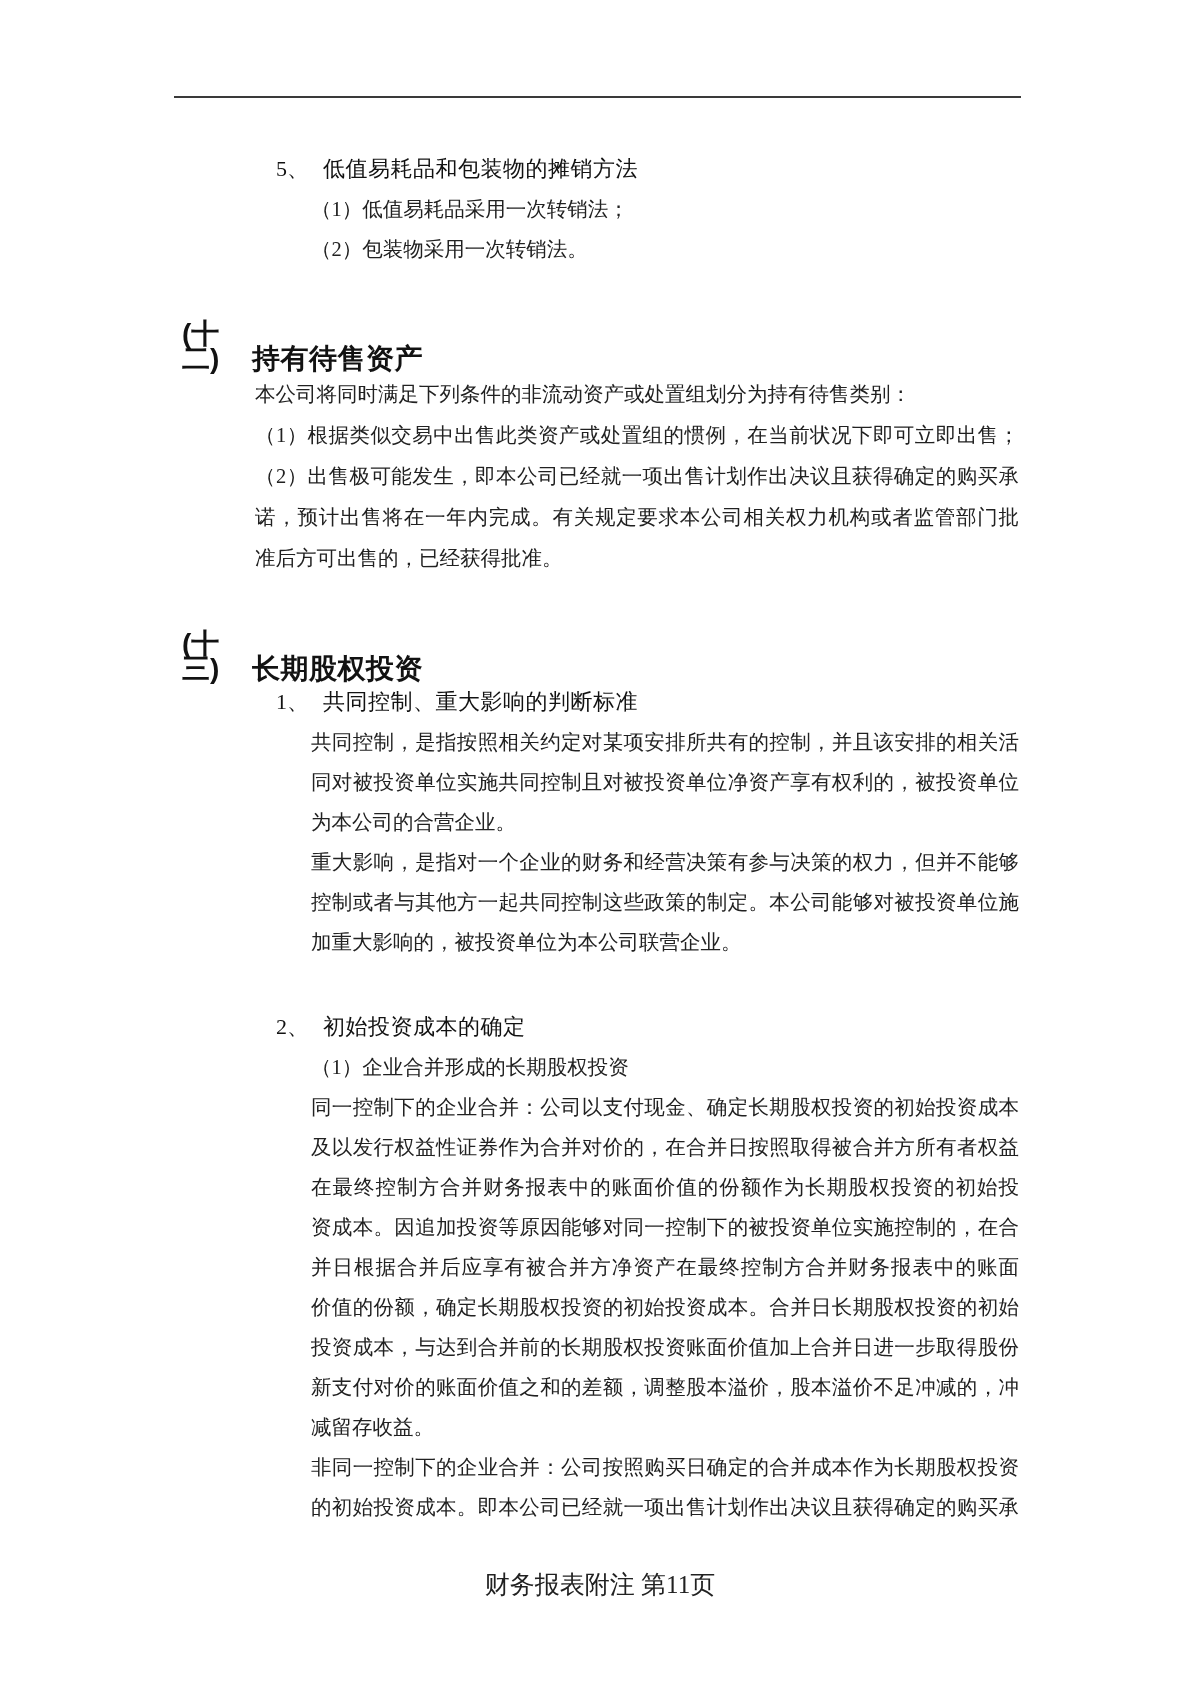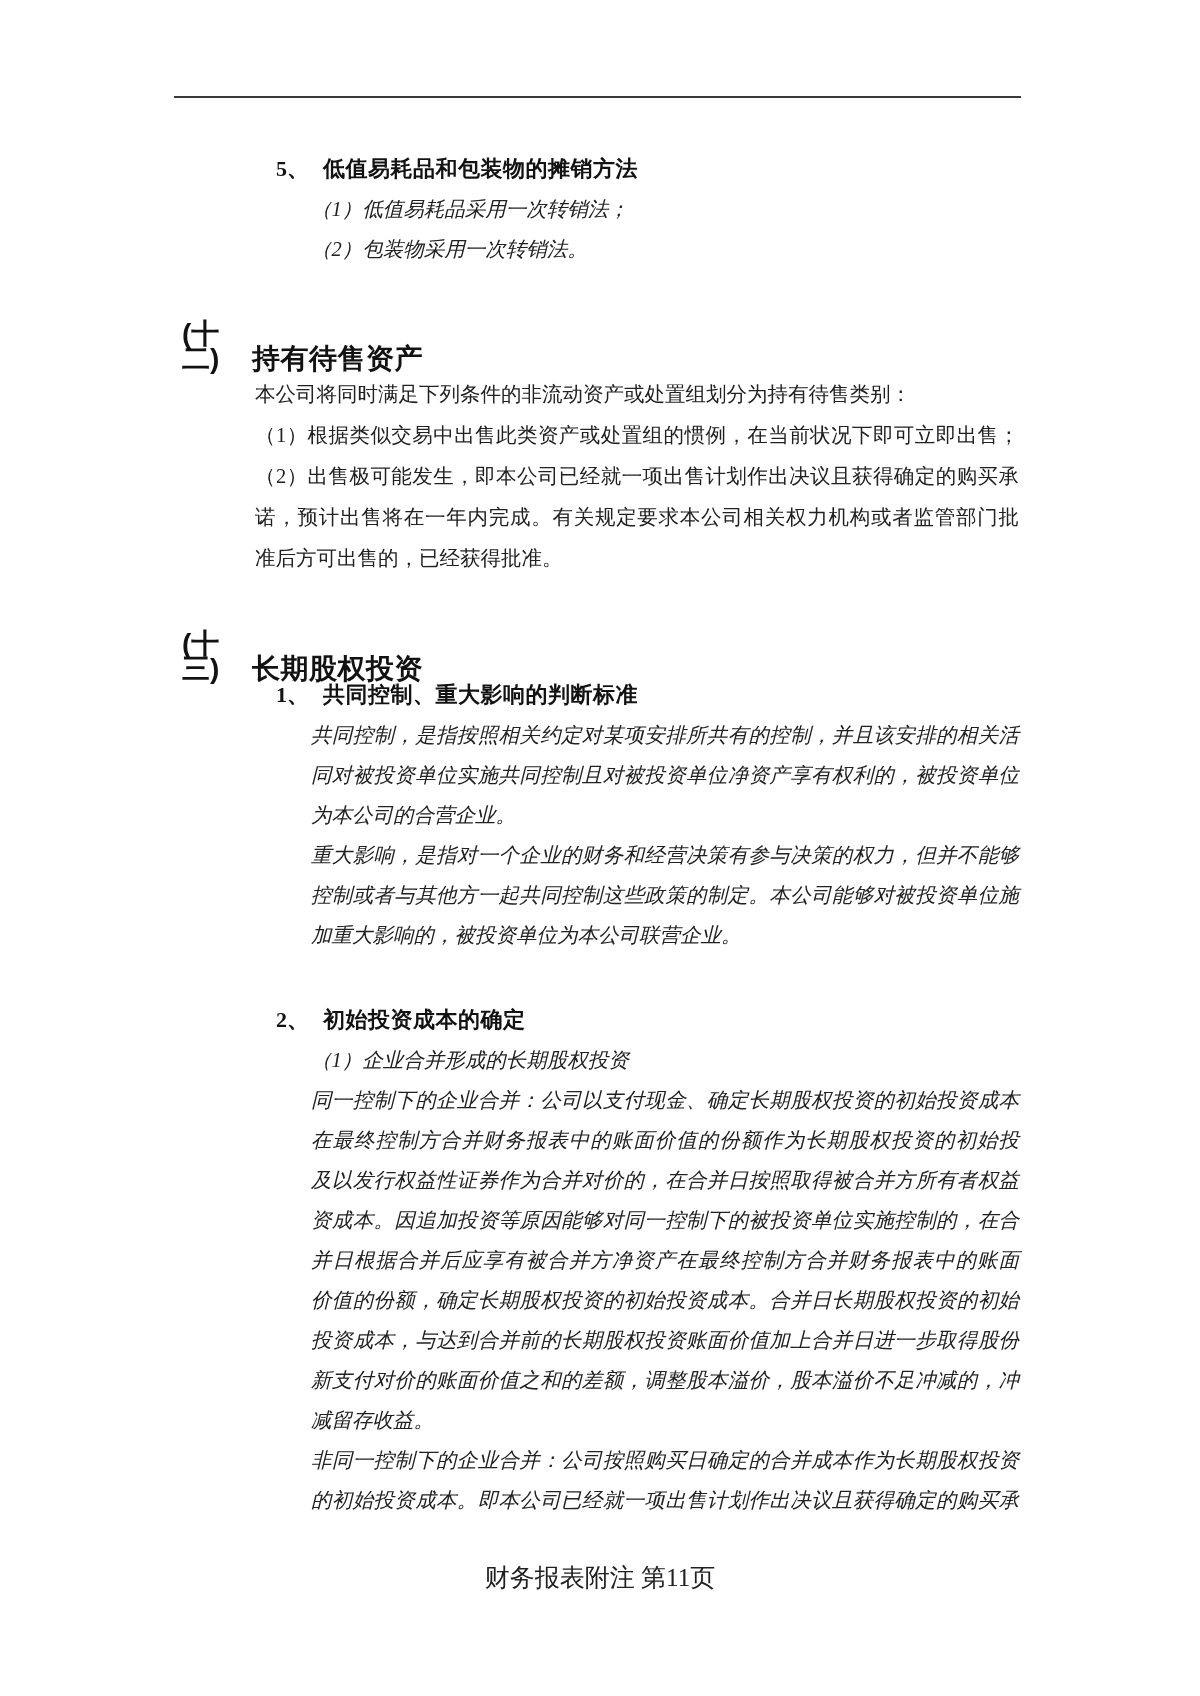--- a/index.html
+++ b/index.html
@@ -14,44 +14,44 @@
   }
   .top-rule{
     position:absolute;left:174px;top:96px;width:847px;height:0;
     border-top:2.5px solid var(--rule,#3a3a3a);
   }
   #doc{padding:98px 0 0 182px;}
   
   .nh{
     margin:52px 0 8px 94px;
     font-family:"Liberation Sans","DejaVu Sans",sans-serif;
-    font-weight:700;font-size:22px;line-height:25px;
+    font-weight:400;font-size:22px;line-height:25px;
     color:var(--hc,#141414);
     letter-spacing:0.5px;
   }
   .nh:first-child{margin-top:58px;}
-  .sh + .nh{margin-top:1px;}
+  .sh + .nh{margin-top:8px;}
   .nh .num{
     display:inline-block;width:47px;
     font-family:"Liberation Serif","DejaVu Serif",serif;
     letter-spacing:0;
   }
   
   .sh{
     margin:52px 0 0 0;
     font-family:"Liberation Sans","DejaVu Sans",sans-serif;
     font-weight:700;font-size:28px;line-height:25px;
     color:var(--hc,#141414);
     letter-spacing:0.5px;
   }
   .sh .mk{display:inline-block;width:70px;letter-spacing:0;}
   
   .lines{color:var(--text,#222222);font-size:20.5px;}
   .lines.ind1{margin:3px 0 0 73px;width:764px;line-height:41px;}
-  .lines.ind2{margin:0 0 0 129px;width:708px;line-height:40px;font-style:italic;}
+  .lines.ind2{margin:0 0 0 129px;width:708px;line-height:40px;}
   .ln{white-space:normal;}
   .ln.fill{
     text-align:justify;
     text-align-last:justify;
     text-justify:inter-character;
   }
   .footer{
     margin-top:46px;text-align:center;
     font-size:25px;line-height:24px;
     color:var(--text,#222222);
@@ -83,22 +83,22 @@
         <div class="ln fill">同对被投资单位实施共同控制且对被投资单位净资产享有权利的，被投资单位</div>
         <div class="ln">为本公司的合营企业。</div>
         <div class="ln fill">重大影响，是指对一个企业的财务和经营决策有参与决策的权力，但并不能够</div>
         <div class="ln fill">控制或者与其他方一起共同控制这些政策的制定。本公司能够对被投资单位施</div>
         <div class="ln">加重大影响的，被投资单位为本公司联营企业。</div>
       </div>
       <div class="nh"><span class="num">2、</span><span class="t">初始投资成本的确定</span></div>
       <div class="lines ind2">
         <div class="ln">（1）企业合并形成的长期股权投资</div>
         <div class="ln fill">同一控制下的企业合并：公司以支付现金、确定长期股权投资的初始投资成本</div>
+        <div class="ln fill">及以发行权益性证券作为合并对价的，在合并日按照取得被合并方所有者权益</div>
         <div class="ln fill">在最终控制方合并财务报表中的账面价值的份额作为长期股权投资的初始投</div>
-        <div class="ln fill">及以发行权益性证券作为合并对价的，在合并日按照取得被合并方所有者权益</div>
         <div class="ln fill">资成本。因追加投资等原因能够对同一控制下的被投资单位实施控制的，在合</div>
         <div class="ln fill">并日根据合并后应享有被合并方净资产在最终控制方合并财务报表中的账面</div>
         <div class="ln fill">价值的份额，确定长期股权投资的初始投资成本。合并日长期股权投资的初始</div>
         <div class="ln fill">投资成本，与达到合并前的长期股权投资账面价值加上合并日进一步取得股份</div>
         <div class="ln fill">新支付对价的账面价值之和的差额，调整股本溢价，股本溢价不足冲减的，冲</div>
         <div class="ln">减留存收益。</div>
         <div class="ln fill">非同一控制下的企业合并：公司按照购买日确定的合并成本作为长期股权投资</div>
         <div class="ln fill">的初始投资成本。即本公司已经就一项出售计划作出决议且获得确定的购买承</div>
       </div>
     </main>

